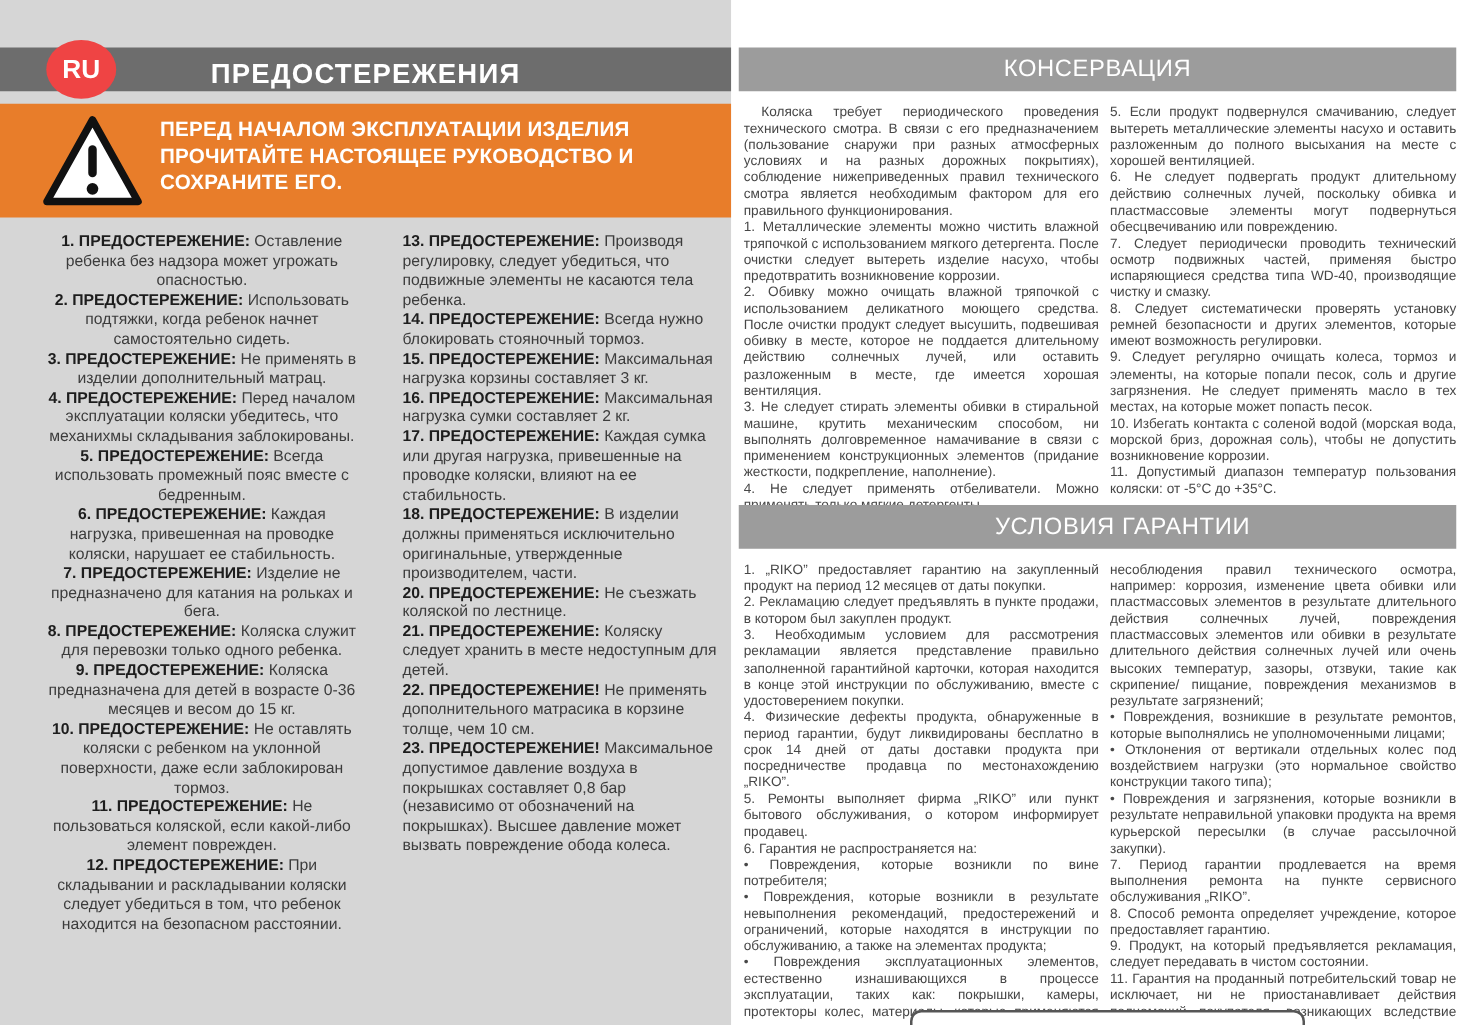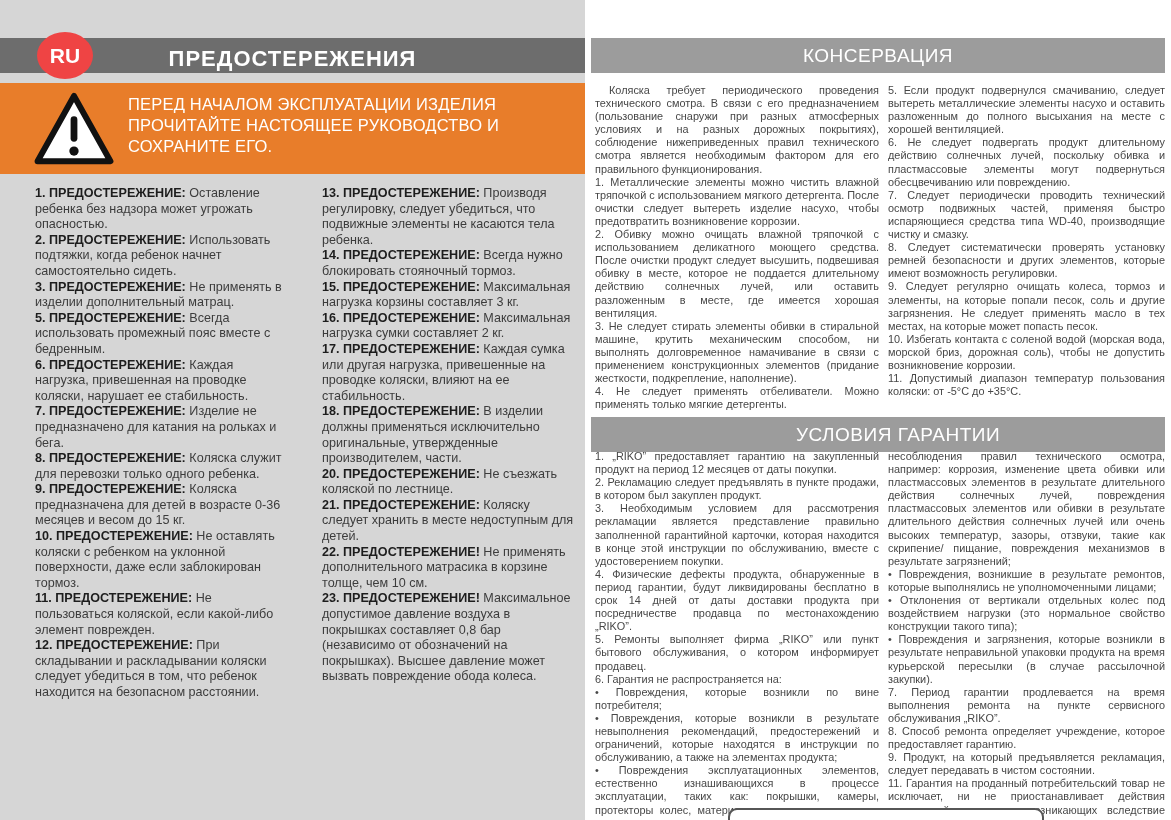--- a/index.html
+++ b/index.html
@@ -10,34 +10,34 @@
   
   .page-left { position:absolute; left:0; top:0; width:585px; height:820px; background:#d6d6d6; }
   .title-bar { position:absolute; left:0; top:38px; width:585px; height:35px; background:#6d6d6d; }
   .title-text { position:absolute; left:0; top:3px; width:585px; height:35px; line-height:35px;
                 text-align:center; color:#ffffff; font-weight:bold; font-size:22px; letter-spacing:1px; }
   .ru-badge { position:absolute; left:37px; top:-6px; width:56px; height:47px; background:#ef4444;
               border-radius:50%; color:#fff; font-weight:bold; font-size:21px;
               display:flex; align-items:center; justify-content:center; }
   .notice { position:absolute; left:0; top:83px; width:585px; height:91px; background:#e87d2a; }
   .tri-icon { position:absolute; left:31px; top:7px; width:86px; height:78px; }
-  .notice-text { position:absolute; left:128px; top:11px; color:#ffffff; font-weight:normal;
+  .notice-text { position:absolute; left:128px; top:11px; color:#ffffff; font-weight:bold;
                  font-size:16.5px; line-height:21px; letter-spacing:0.2px; }
   .warn-col { position:absolute; top:186px; font-size:12.6px; line-height:15.6px; color:#3c3c3c; }
-  .warn-col-1 { left:35px;  width:253px; }
+  .warn-col-1 { left:35px;  width:253px;text-align:center; }
   .warn-col-2 { left:322px; width:253px; }
   .warn-item b { color:#1d1d1d; }
 
   
   .page-right { position:absolute; left:585px; top:0; width:586px; height:820px; background:#ffffff; }
   .sec-bar { position:absolute; left:6px; width:574px; height:35px; background:#9c9c9c;
              color:#ffffff; font-weight:normal; font-size:19px; letter-spacing:0.5px;
              text-align:center; line-height:35px; }
   .sec-bar-1 { top:38px; }
-  .sec-bar-2 { top:417px;padding-left:40px; }
+  .sec-bar-2 { top:404px;padding-left:40px; }
   .txt-col { position:absolute; font-size:10.9px; line-height:13.1px; color:#474747; text-align:justify; }
   .s1c1 { left:10px;  top:84px;  width:284px; }
   .s1c2 { left:303px; top:84px;  width:277px; }
   .s2c1 { left:10px;  top:450px; width:284px; }
   .s2c2 { left:303px; top:450px; width:277px; }
   .s1c1 .para:first-child { text-indent:14px; }
   .stamp-box { position:absolute; left:143px; top:808px; width:316px; height:28px;
                border:2px solid #565656; border-radius:9px; background:#fff; }
 </style>
 </head>
@@ -61,20 +61,21 @@
         <div>ПЕРЕД НАЧАЛОМ ЭКСПЛУАТАЦИИ ИЗДЕЛИЯ</div>
         <div>ПРОЧИТАЙТЕ НАСТОЯЩЕЕ РУКОВОДСТВО И</div>
         <div>СОХРАНИТЕ ЕГО.</div>
       </div>
     </div>
 
     <div class="warn-col warn-col-1">
         <div class="warn-item"><b>1. ПРЕДОСТЕРЕЖЕНИЕ: </b><span>Оставление ребенка без надзора может угрожать опасностью.</span></div>
         <div class="warn-item"><b>2. ПРЕДОСТЕРЕЖЕНИЕ: </b><span>Использовать подтяжки, когда ребенок начнет самостоятельно сидеть.</span></div>
         <div class="warn-item"><b>3. ПРЕДОСТЕРЕЖЕНИЕ: </b><span>Не применять в изделии дополнительный матрац.</span></div>
+        <div class="warn-item"><b>4. ПРЕДОСТЕРЕЖЕНИЕ: </b><span>Перед началом эксплуатации коляски убедитесь, что механихмы складывания заблокированы.</span></div>
         <div class="warn-item"><b>5. ПРЕДОСТЕРЕЖЕНИЕ: </b><span>Всегда использовать промежный пояс вместе с бедренным.</span></div>
         <div class="warn-item"><b>6. ПРЕДОСТЕРЕЖЕНИЕ: </b><span>Каждая нагрузка, привешенная на проводке коляски, нарушает ее стабильность.</span></div>
         <div class="warn-item"><b>7. ПРЕДОСТЕРЕЖЕНИЕ: </b><span>Изделие не предназначено для катания на рольках и бега.</span></div>
         <div class="warn-item"><b>8. ПРЕДОСТЕРЕЖЕНИЕ: </b><span>Коляска служит для перевозки только одного ребенка.</span></div>
         <div class="warn-item"><b>9. ПРЕДОСТЕРЕЖЕНИЕ: </b><span>Коляска предназначена для детей в возрасте 0-36 месяцев и весом до 15 кг.</span></div>
         <div class="warn-item"><b>10. ПРЕДОСТЕРЕЖЕНИЕ: </b><span>Не оставлять коляски с ребенком на уклонной поверхности, даже если заблокирован тормоз.</span></div>
         <div class="warn-item"><b>11. ПРЕДОСТЕРЕЖЕНИЕ: </b><span>Не пользоваться коляской, если какой-либо элемент поврежден.</span></div>
         <div class="warn-item"><b>12. ПРЕДОСТЕРЕЖЕНИЕ: </b><span>При складывании и раскладывании коляски следует убедиться в том, что ребенок находится на безопасном расстоянии.</span></div>
       </div>
     <div class="warn-col warn-col-2">

